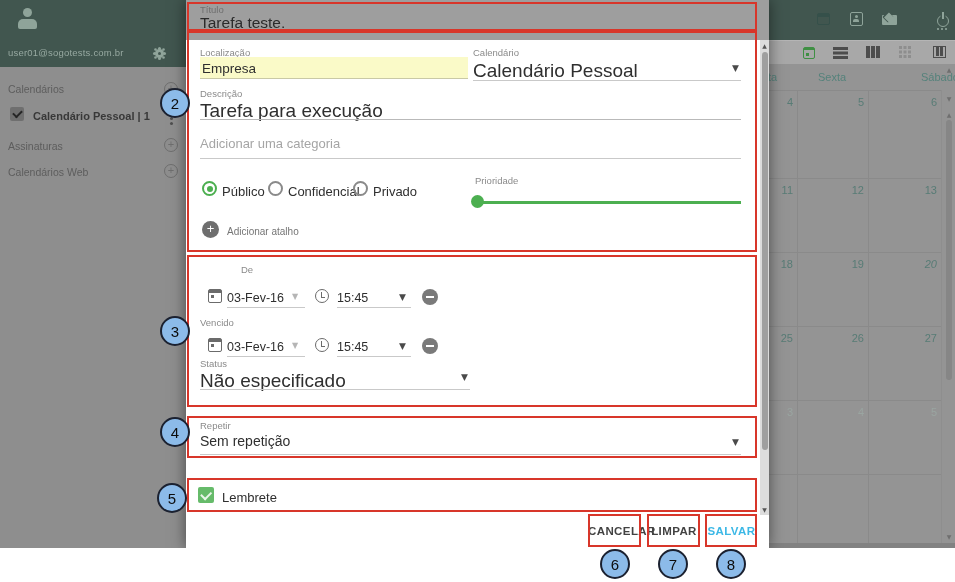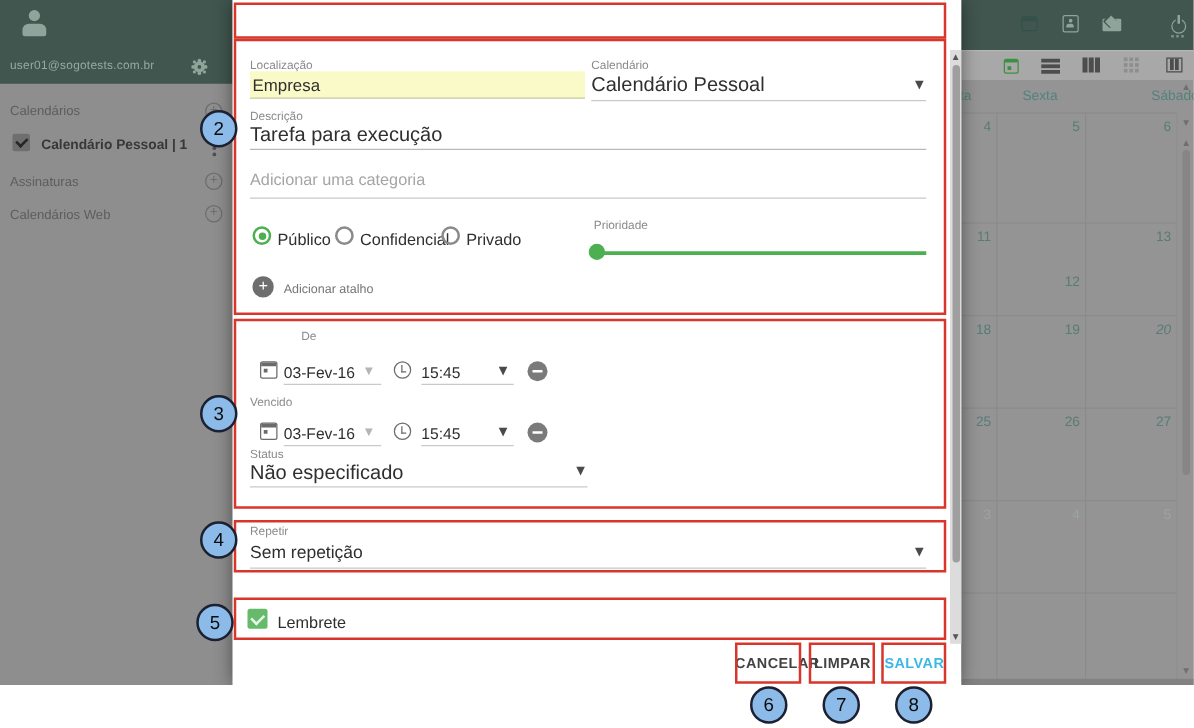--- a/index.html
+++ b/index.html
@@ -53,21 +53,21 @@
   .datecell { position:absolute; font-size:11px; color:#587c76; text-align:right; }
   .datecell.muted { color:#9aa5a1; }
   #grid-bottom { position:absolute; left:0; top:543px; width:186px; height:5px; background:#828282; }
   .rsb { position:absolute; left:174px; width:12px; text-align:center; font-size:6px; color:#6f6f6f; font-family:"DejaVu Sans",sans-serif; }
   #right-thumb { position:absolute; left:177px; top:120px; width:6px; height:260px; background:#868686; border-radius:3px; }
 
   
   #dialog { position:absolute; left:186px; top:0; width:583px; height:548px; background:#ffffff; box-shadow:0 0 14px rgba(0,0,0,.5); }
   #dlg-titlebar { position:absolute; left:0; top:0; width:583px; height:40px; background:#9e9e9e; }
   .fld-label { position:absolute; font-size:9.5px; color:#8a8a8a; }
-  .fld-value { position:absolute; font-size:16px; color:#2f2f2f; }
+  .fld-value { position:absolute; font-size:19px; color:#2f2f2f; }
   .underline { position:absolute; height:1px; background:#c9c9c9; }
   #title-label { position:absolute; left:14px; top:4px; font-size:9.5px; color:#6f6f6f; }
   #title-value { position:absolute; left:14px; top:14px; font-size:15.5px; color:#2b2b2b; }
   #title-underline { position:absolute; left:14px; top:31px; width:541px; height:1px; background:rgba(255,255,255,.5); }
   #loc-input { position:absolute; left:14px; top:57px; width:268px; height:22px; background:#fafac8; border:none; border-bottom:1px solid #c9c9a6; font-size:13.5px; color:#2f2f2f; padding:2px 2px 0 2px; font-family:"Liberation Sans",sans-serif; outline:none; }
   .caret { position:absolute; font-size:9px; color:#4a4a4a; font-family:"DejaVu Sans",sans-serif; }
   .caret.lite { color:#b5b5b5; font-size:8px; }
   .radio { position:absolute; width:15px; height:15px; border:2px solid #8a8a8a; border-radius:50%; }
   .radio.sel { border-color:#4caf50; }
   .radio.sel::after { content:""; position:absolute; left:2.5px; top:2.5px; width:6px; height:6px; border-radius:50%; background:#4caf50; }
@@ -144,41 +144,46 @@
         <div class="gridline-h" style="top: 90px;"></div>
         <div class="gridline-h" style="top: 178px;"></div>
         <div class="gridline-h" style="top: 252px;"></div>
         <div class="gridline-h" style="top: 326px;"></div>
         <div class="gridline-h" style="top: 400px;"></div>
         <div class="gridline-h" style="top: 474px;"></div>
         <span class="datecell" style="left: 0px; width: 24px; top: 96px;">4</span>
         <span class="datecell" style="left: 28px; width: 67px; top: 96px;">5</span>
         <span class="datecell" style="left: 99px; width: 69px; top: 96px;">6</span>
         <span class="datecell" style="left: 0px; width: 24px; top: 184px;">11</span>
-        <span class="datecell" style="left: 28px; width: 67px; top: 184px; margin-top: 36px;">12</span>
+        <span class="datecell" style="left: 28px; width: 67px; top: 184px;">12</span>
         <span class="datecell" style="left: 99px; width: 69px; top: 184px;">13</span>
         <span class="datecell" style="left: 0px; width: 24px; top: 258px;">18</span>
         <span class="datecell" style="left: 28px; width: 67px; top: 258px;">19</span>
         <span class="datecell" style="left: 99px; width: 69px; top: 258px; font-style: italic;">20</span>
         <span class="datecell" style="left: 0px; width: 24px; top: 332px;">25</span>
         <span class="datecell" style="left: 28px; width: 67px; top: 332px;">26</span>
         <span class="datecell" style="left: 99px; width: 69px; top: 332px;">27</span>
         <span class="datecell muted" style="left: 0px; width: 24px; top: 406px;">3</span>
         <span class="datecell muted" style="left: 28px; width: 67px; top: 406px;">4</span>
         <span class="datecell muted" style="left: 99px; width: 69px; top: 406px;">5</span>
       </div>
     <div id="grid-bottom"></div>
     <span class="rsb" style="top:66px;">▲</span>
     <span class="rsb" style="top:95px;">▼</span>
     <span class="rsb" style="top:111px;">▲</span>
     <div id="right-thumb"></div>
     <span class="rsb" style="top:533px;">▼</span>
   </div>
 
   <div id="dialog">
+    <div id="dlg-titlebar">
+      <span id="title-label">Título</span>
+      <span id="title-value">Tarefa teste.</span>
+      <div id="title-underline"></div>
+    </div>
 
     <span class="fld-label" style="left:14px; top:47px;">Localização</span>
     <input id="loc-input" value="Empresa" style="">
     <span class="fld-label" style="left:287px; top:47px;">Calendário</span>
     <span class="fld-value" style="left:287px; top:60px;">Calendário Pessoal</span>
     <span class="caret" style="left:546px; top:63px;">▼</span>
     <div class="underline" style="left:287px; top:80px; width:268px;"></div>
 
     <span class="fld-label" style="left:14px; top:88px;">Descrição</span>
     <span class="fld-value" style="left:14px; top:100px;">Tarefa para execução</span>

